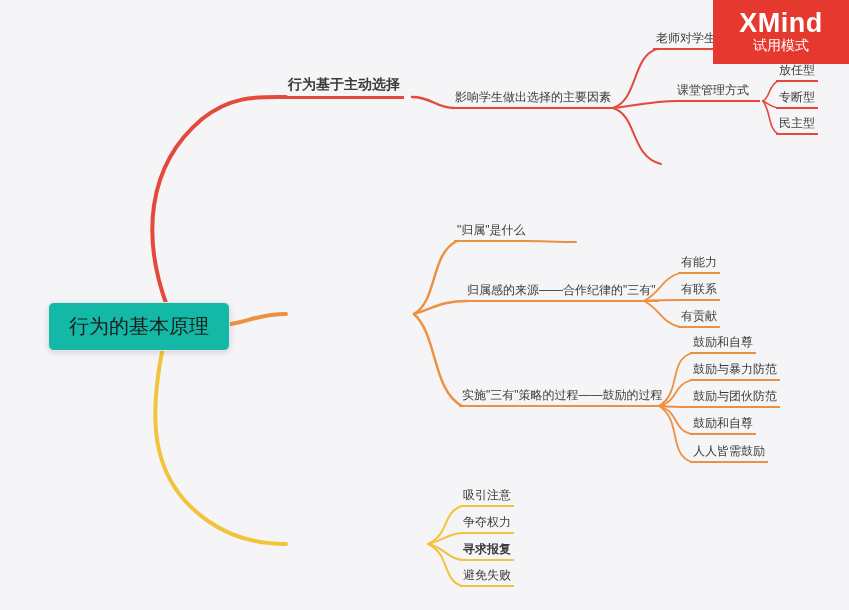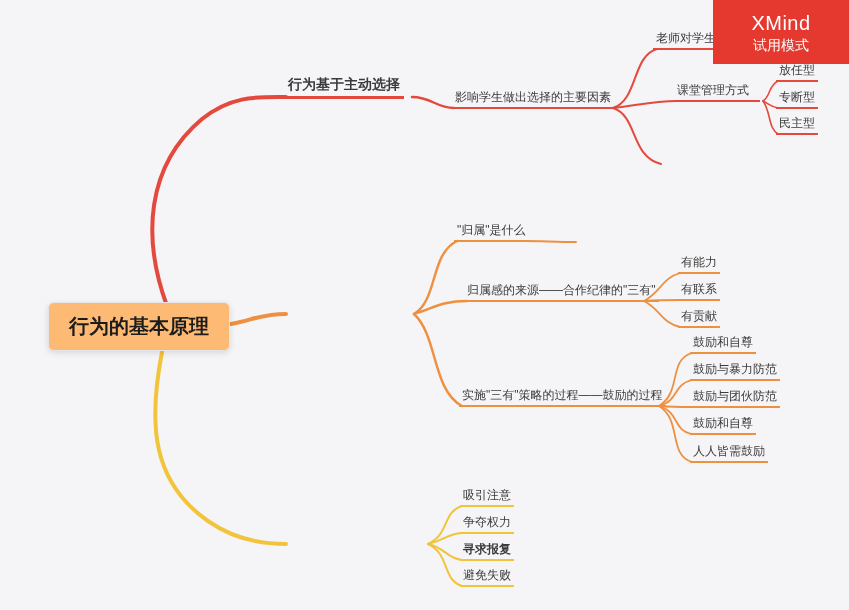--- a/index.html
+++ b/index.html
@@ -5,23 +5,23 @@
   html,body{margin:0;padding:0;}
   body{font-family:"Liberation Sans","DejaVu Sans",sans-serif;background:#e9e8ec;}
   .canvas{position:relative;width:849px;height:610px;background:#f5f4f6;overflow:hidden;margin:0 auto;}
   .wires{position:absolute;left:0;top:0;width:849px;height:610px;}
   .topic{position:absolute;font-size:12px;line-height:16px;color:#3b3b3b;padding:0 3px 2px;border-bottom:2px solid #999;white-space:nowrap;}
   .lvl1{font-weight:700;font-size:14px;line-height:18px;padding:0 4px 3px;border-bottom-width:3px;}
   .note{white-space:normal;width:246px;line-height:18px;}
   .c-red{border-bottom-color:#e4493e;}
   .c-orange{border-bottom-color:#ed9040;}
   .c-yellow{border-bottom-color:#f2c43c;}
-  .root{position:absolute;left:48px;top:302px;background:#fdba74;border:1px solid #e6e4e9;border-radius:6px;box-shadow:0 2px 6px rgba(0,0,0,.12);font-size:20px;font-weight:700;color:#1c1c1c;padding:10px 20px;white-space:nowrap;}
+  .root{position:absolute;left:48px;top:302px;background:#14b8a6;border:1px solid #e6e4e9;border-radius:6px;box-shadow:0 2px 6px rgba(0,0,0,.12);font-size:20px;font-weight:400;color:#1c1c1c;padding:10px 20px;white-space:nowrap;}
   .badge{position:absolute;right:0;top:0;width:136px;height:64px;background:#e5382e;color:#ffffff;z-index:20;display:flex;flex-direction:column;align-items:center;justify-content:center;gap:2px;}
-  .badge .brand{font-size:20px;font-weight:400;letter-spacing:.5px;line-height:24px;}
+  .badge .brand{font-size:27px;font-weight:700;letter-spacing:.5px;line-height:24px;}
   .badge .mode{font-size:14px;line-height:16px;}
 </style>
 </head>
 <body>
 
 <div class="canvas">
 
   <svg class="wires" viewBox="0 0 849 610" fill="none">
 
     <path d="M 167,306 C 142,238 146,166 202,119 C 232,95 258,97 286,97" stroke="#e4493e" stroke-width="4" stroke-linecap="round"></path>

